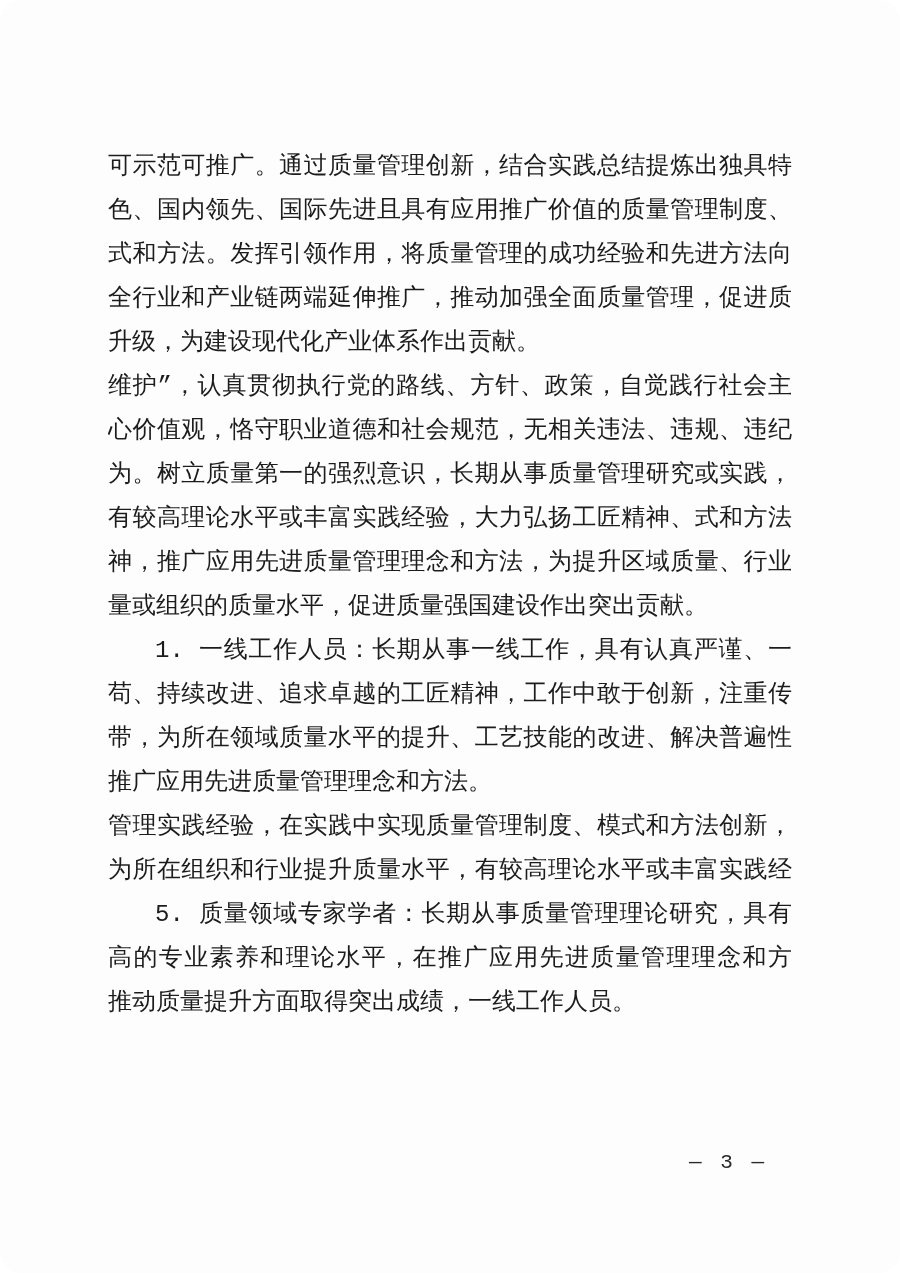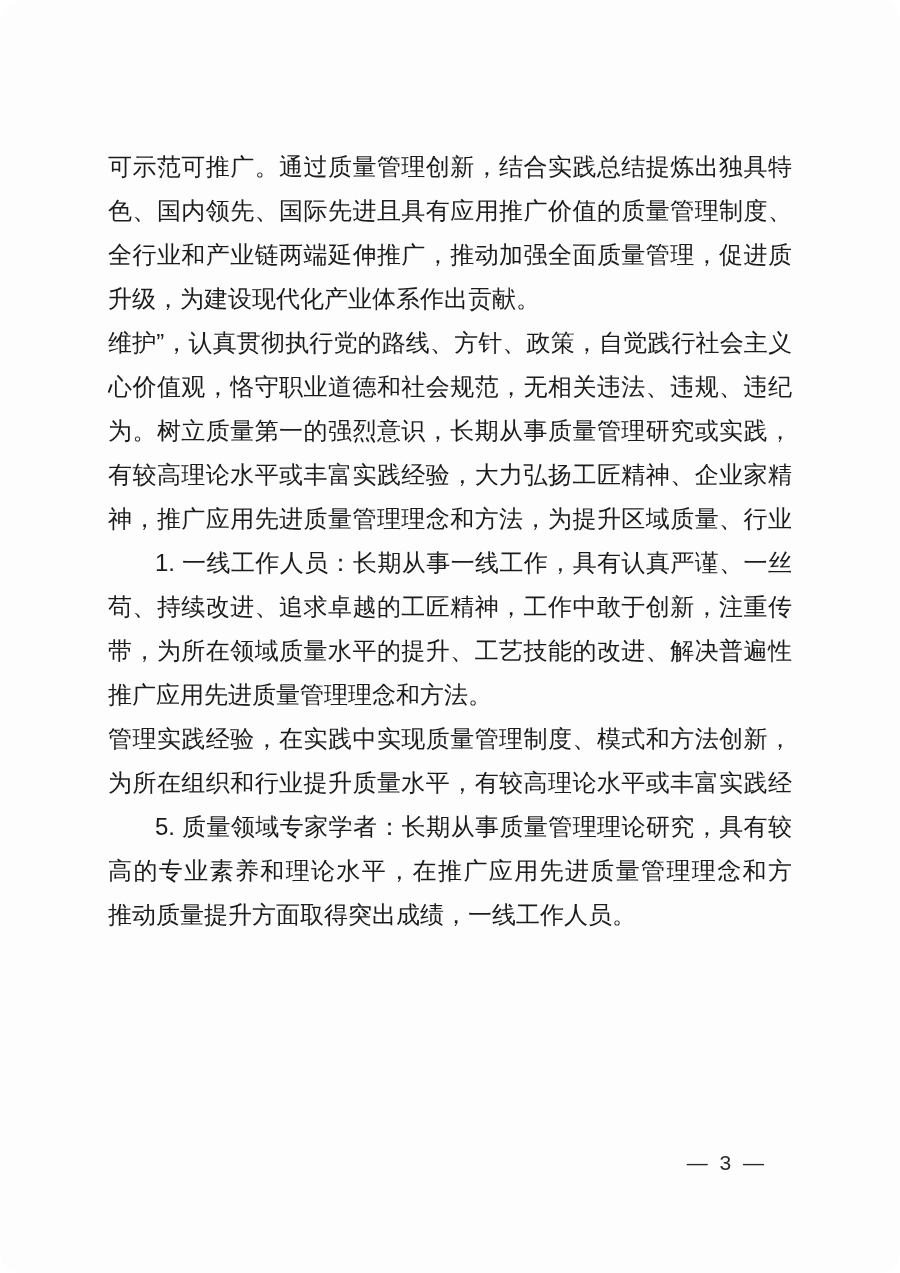--- a/index.html
+++ b/index.html
@@ -6,21 +6,21 @@
     margin: 0;
     padding: 0;
     background: #ffffff;
   }
   .page {
     position: relative;
     width: 900px;
     height: 1273px;
     background: #fdfdfd;
     overflow: hidden;
-    font-family: Liberation Sans, sans-serif;
+    font-family: Liberation Mono, monospace;
     color: #1c1c1c;
     border-radius: 21px;
   }
   .text-block {
     position: absolute;
     left: 108px;
     top: 145px;
     width: 684px;
   }
   .para {
@@ -56,30 +56,32 @@
 </style>
 </head>
 <body>
 
 <div class="page">
   <div class="text-block">
 
     <div class="para">
       <div class="line">可示范可推广。通过质量管理创新，结合实践总结提炼出独具特</div>
       <div class="line">色、国内领先、国际先进且具有应用推广价值的质量管理制度、模</div>
+      <div class="line">式和方法。发挥引领作用，将质量管理的成功经验和先进方法向</div>
       <div class="line">全行业和产业链两端延伸推广，推动加强全面质量管理，促进质量</div>
       <div class="line end">升级，为建设现代化产业体系作出贡献。</div>
     </div>
 
     <div class="para">
       <div class="line">维护”，认真贯彻执行党的路线、方针、政策，自觉践行社会主义核</div>
       <div class="line">心价值观，恪守职业道德和社会规范，无相关违法、违规、违纪行</div>
       <div class="line">为。树立质量第一的强烈意识，长期从事质量管理研究或实践，具</div>
-      <div class="line">有较高理论水平或丰富实践经验，大力弘扬工匠精神、企业家精</div>
+      <div class="line">有较高理论水平或丰富实践经验，大力弘扬工匠精神、式和方法</div>
       <div class="line">神，推广应用先进质量管理理念和方法，为提升区域质量、行业质</div>
+      <div class="line end">量或组织的质量水平，促进质量强国建设作出突出贡献。</div>
     </div>
 
     <div class="para">
       <div class="line indent">1. 一线工作人员：长期从事一线工作，具有认真严谨、一丝不</div>
       <div class="line">苟、持续改进、追求卓越的工匠精神，工作中敢于创新，注重传帮</div>
       <div class="line">带，为所在领域质量水平的提升、工艺技能的改进、解决普遍性和</div>
       <div class="line end">推广应用先进质量管理理念和方法。</div>
     </div>
 
     <div class="para">

